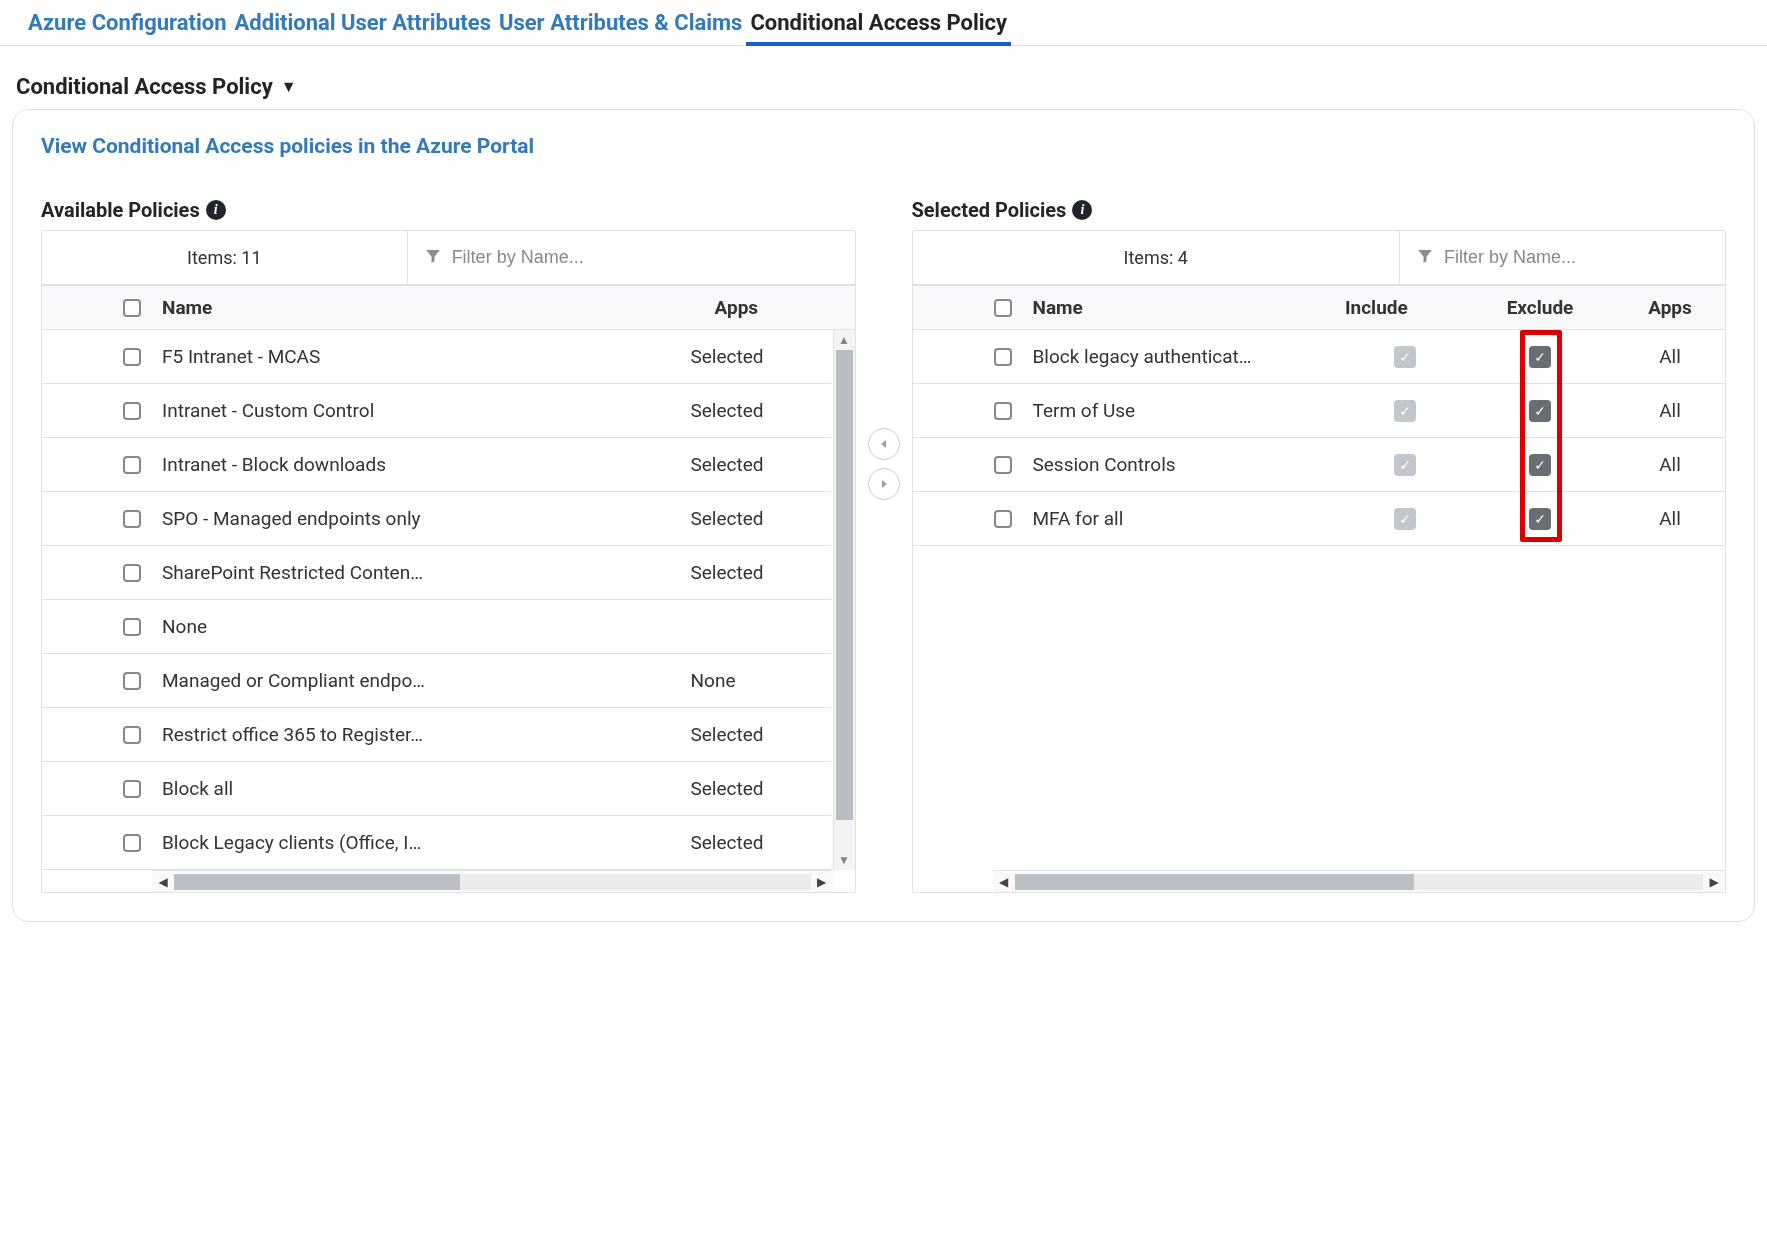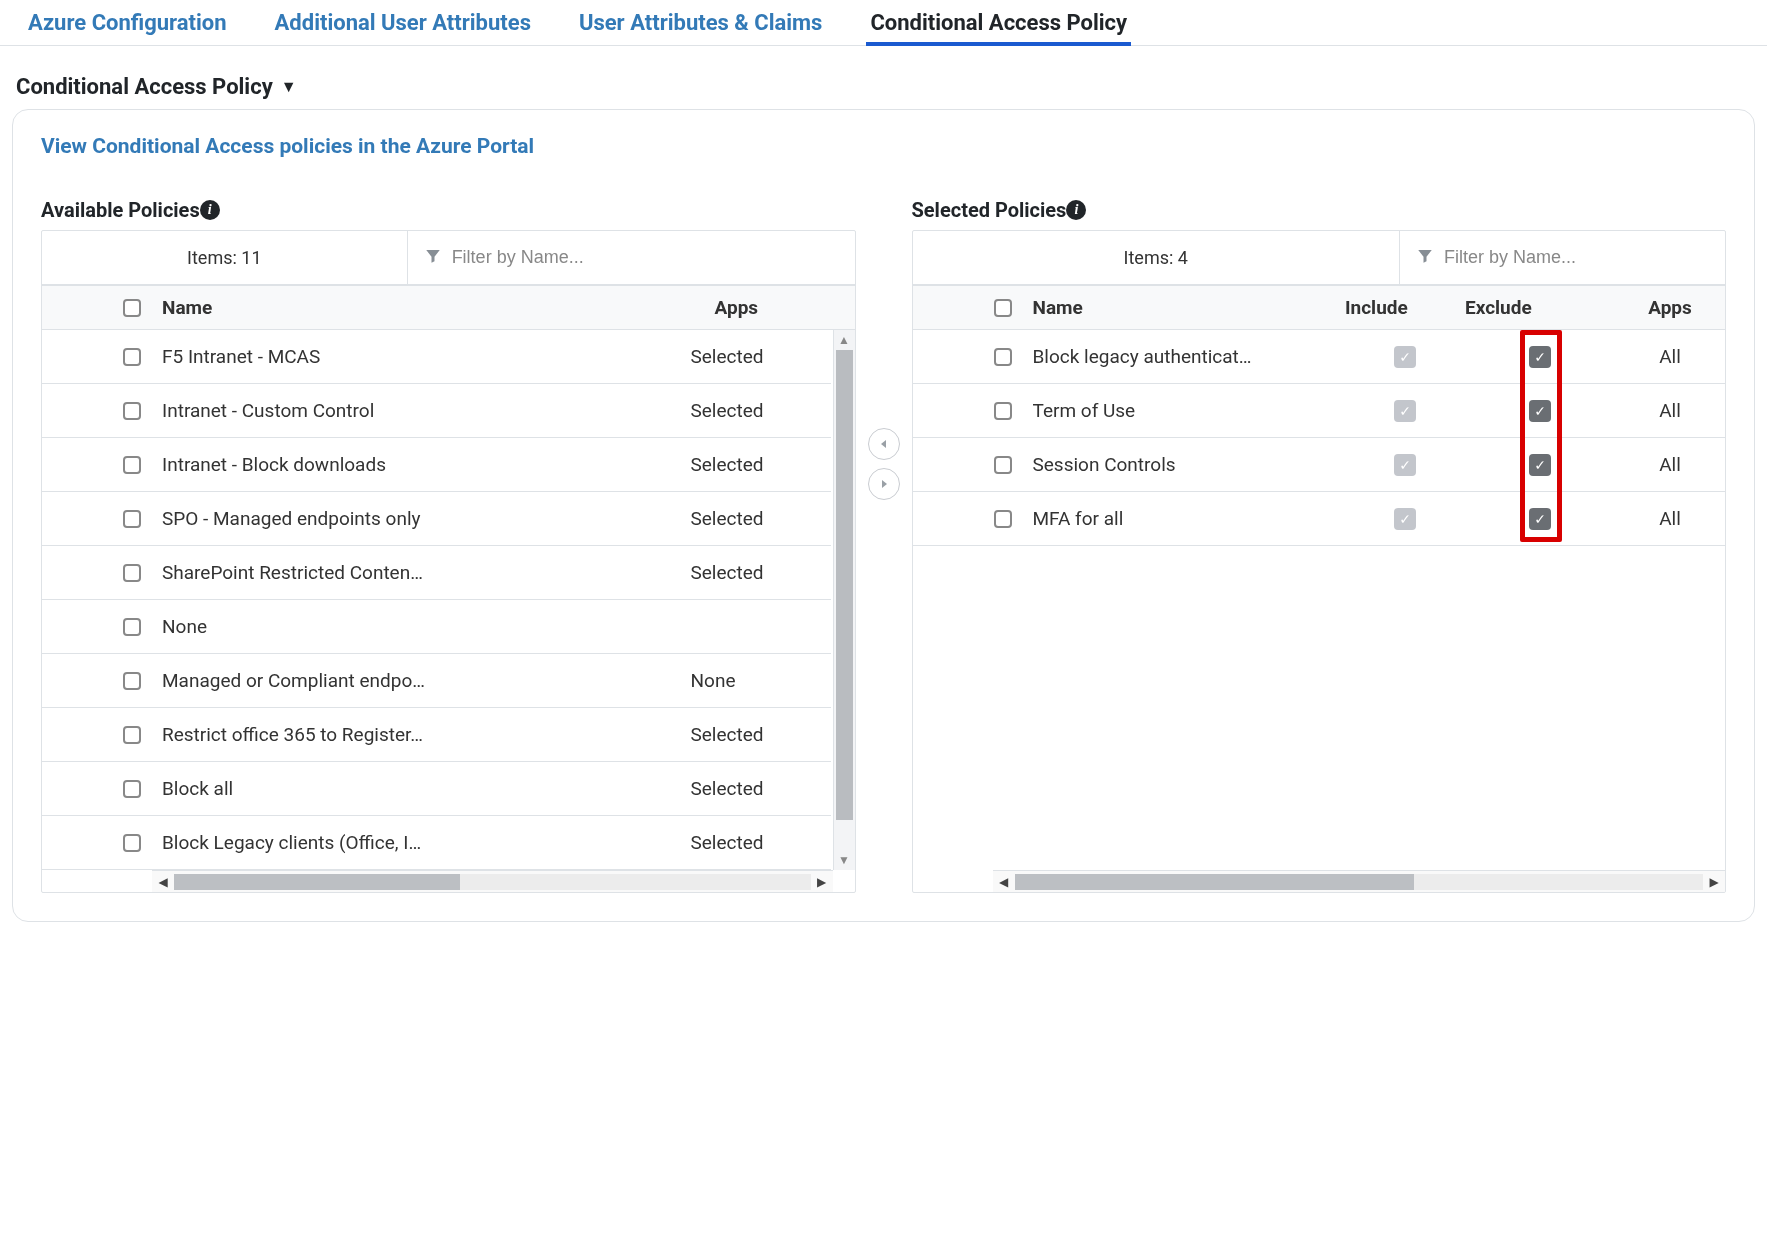--- a/index.html
+++ b/index.html
@@ -5,21 +5,20 @@
     * { box-sizing: border-box; margin: 0; padding: 0; }
     body {
       font-family: -apple-system, BlinkMacSystemFont, "Segoe UI", Roboto, Helvetica, Arial, sans-serif;
       font-size: 19px;
       color: #212529;
       background: #fff;
       padding: 0;
     }
     .tabs {
       display: flex;
-      gap: 40px;
       padding: 4px 24px 0 24px;
       border-bottom: 1px solid #dee2e6;
     }
     .tab {
       padding: 6px 4px 10px 4px;
       color: #337ab7;
       font-weight: 700;
       font-size: 22px;
       cursor: pointer;
       position: relative;
@@ -86,21 +85,21 @@
       display: flex; align-items: center; justify-content: center;
       color: #9aa0a6;
       cursor: pointer;
       font-size: 14px;
     }
     .col-title {
       font-weight: 700;
       font-size: 20px;
       display: flex;
       align-items: center;
-      gap: 0;
+      gap: 6px;
       margin-bottom: 8px;
     }
     .info-icon {
       display: inline-flex;
       width: 20px; height: 20px;
       border-radius: 50%;
       background: #212529;
       color: #fff;
       font-family: Georgia, serif;
       font-style: italic;
@@ -438,21 +437,21 @@
           </div>
         </div>
         <div class="grid-wrap">
           <div class="grid-header">
             <div></div>
             <div class="cell-center">
                 <input type="checkbox" class="cb" style="">
               </div>
             <div>Name</div>
             <div>Include</div>
-            <div style="">Exclude</div>
+            <div style="text-align:center">Exclude</div>
             <div style="text-align:center">Apps</div>
           </div>
           <div class="grid-body" id="selected-body" style="position:relative">
             <div class="exclude-col-wrap" style="position: absolute; left: 0px; right: 0px; top: 0px; display: block;">
                 <div class="exclude-highlight" style="left: 607px; margin-left: 0px;"></div>
               </div>
           <div class="grid-row">
     <div></div>
     <div class="cell-center">
                   <input type="checkbox" class="cb" style="">

